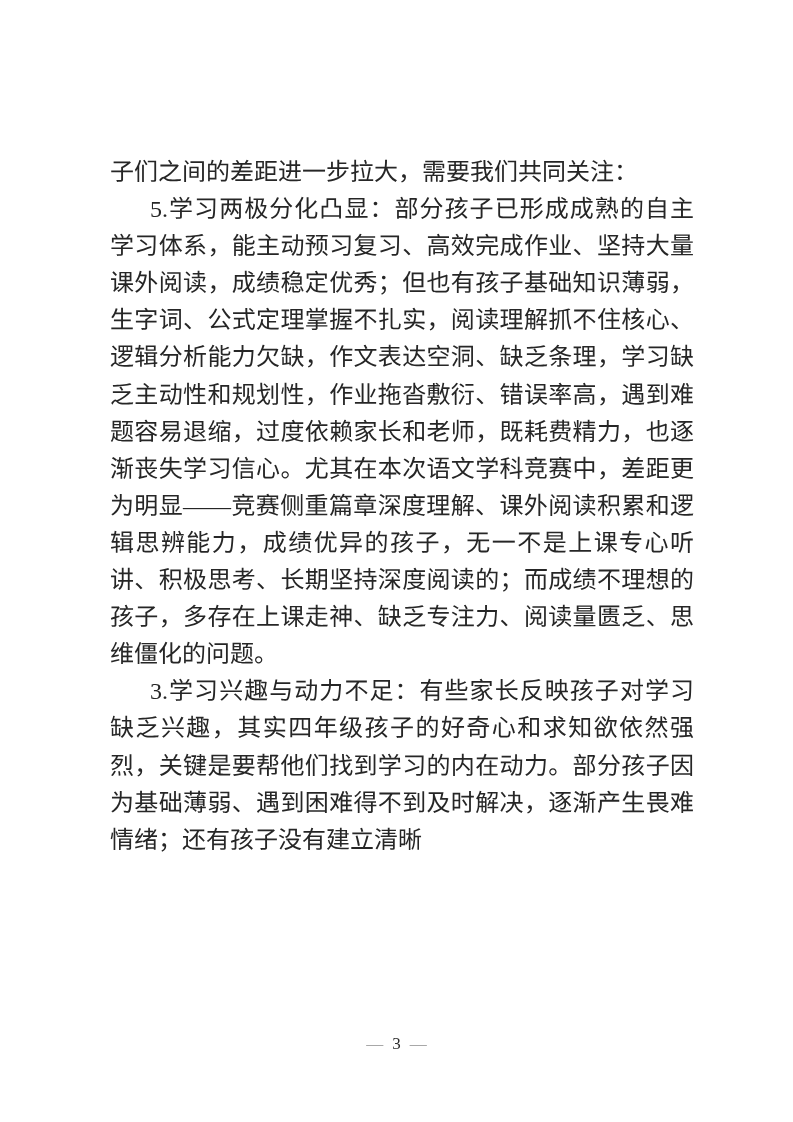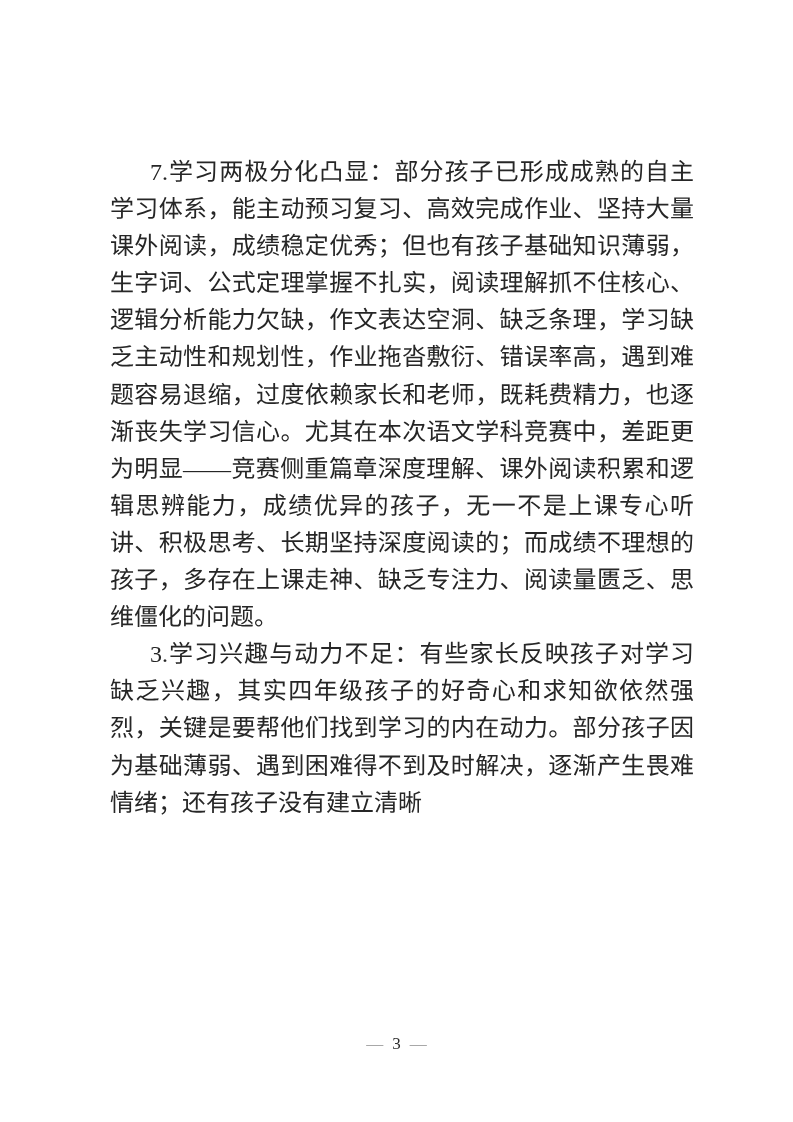--- a/index.html
+++ b/index.html
@@ -52,21 +52,22 @@
     margin: 0 9px;
     color: #2f2f2f;
   }
 </style>
 </head>
 <body>
 
 <div class="page">
 
   <div class="text-body">
-    <p class="para indented">7.学习两极分化凸显：部分孩子已形成成熟的自主学习体系，能主动预习复习、高效完成作业、坚持大量课外阅读，成绩稳定优秀；但也有孩子基础知识薄弱，生字词、公式定理掌握不扎实，阅读理解抓不住核心、逻辑分析能力欠缺，作文表达空洞、缺乏条理，学习缺乏主动性和规划性，作业拖沓敷衍、错误率高，遇到难题容易退缩，过度依赖家长和老师，既耗费精力，也逐渐丧失学习信心。尤其在本次语文学科竞赛中，差距更为明显——竞赛侧重篇章深度理解、课外阅读积累和逻辑思辨能力，成绩优异的孩子，无一不是上课专心听讲、积极思考、长期坚持深度阅读的；而成绩不理想的孩子，多存在上课走神、缺乏专注力、阅读量匮乏、思维僵化的问题。</p>
+    <p class="para continuation">子们之间的差距进一步拉大，需要我们共同关注：</p>
+    <p class="para indented">5.学习两极分化凸显：部分孩子已形成成熟的自主学习体系，能主动预习复习、高效完成作业、坚持大量课外阅读，成绩稳定优秀；但也有孩子基础知识薄弱，生字词、公式定理掌握不扎实，阅读理解抓不住核心、逻辑分析能力欠缺，作文表达空洞、缺乏条理，学习缺乏主动性和规划性，作业拖沓敷衍、错误率高，遇到难题容易退缩，过度依赖家长和老师，既耗费精力，也逐渐丧失学习信心。尤其在本次语文学科竞赛中，差距更为明显——竞赛侧重篇章深度理解、课外阅读积累和逻辑思辨能力，成绩优异的孩子，无一不是上课专心听讲、积极思考、长期坚持深度阅读的；而成绩不理想的孩子，多存在上课走神、缺乏专注力、阅读量匮乏、思维僵化的问题。</p>
     <p class="para indented">3.学习兴趣与动力不足：有些家长反映孩子对学习缺乏兴趣，其实四年级孩子的好奇心和求知欲依然强烈，关键是要帮他们找到学习的内在动力。部分孩子因为基础薄弱、遇到困难得不到及时解决，逐渐产生畏难情绪；还有孩子没有建立清晰</p>
   </div>
 
   <div class="footer">
     <span class="dash">—</span><span class="pagenum">3</span><span class="dash">—</span>
   </div>
 
 </div>
 
 </body></html>

